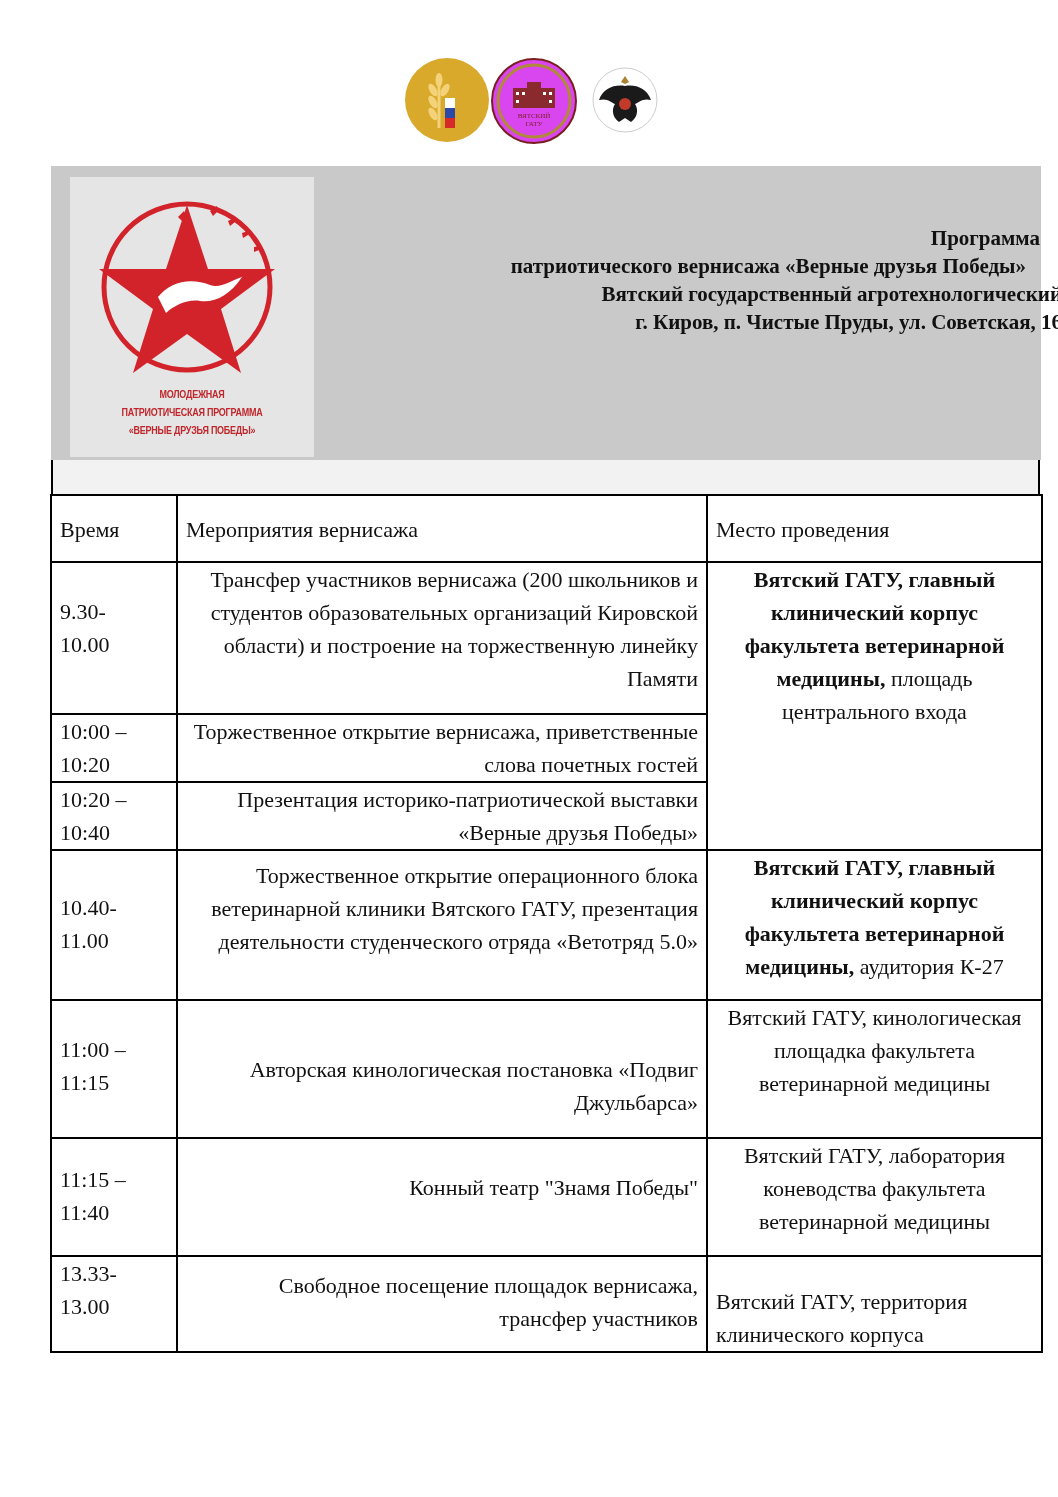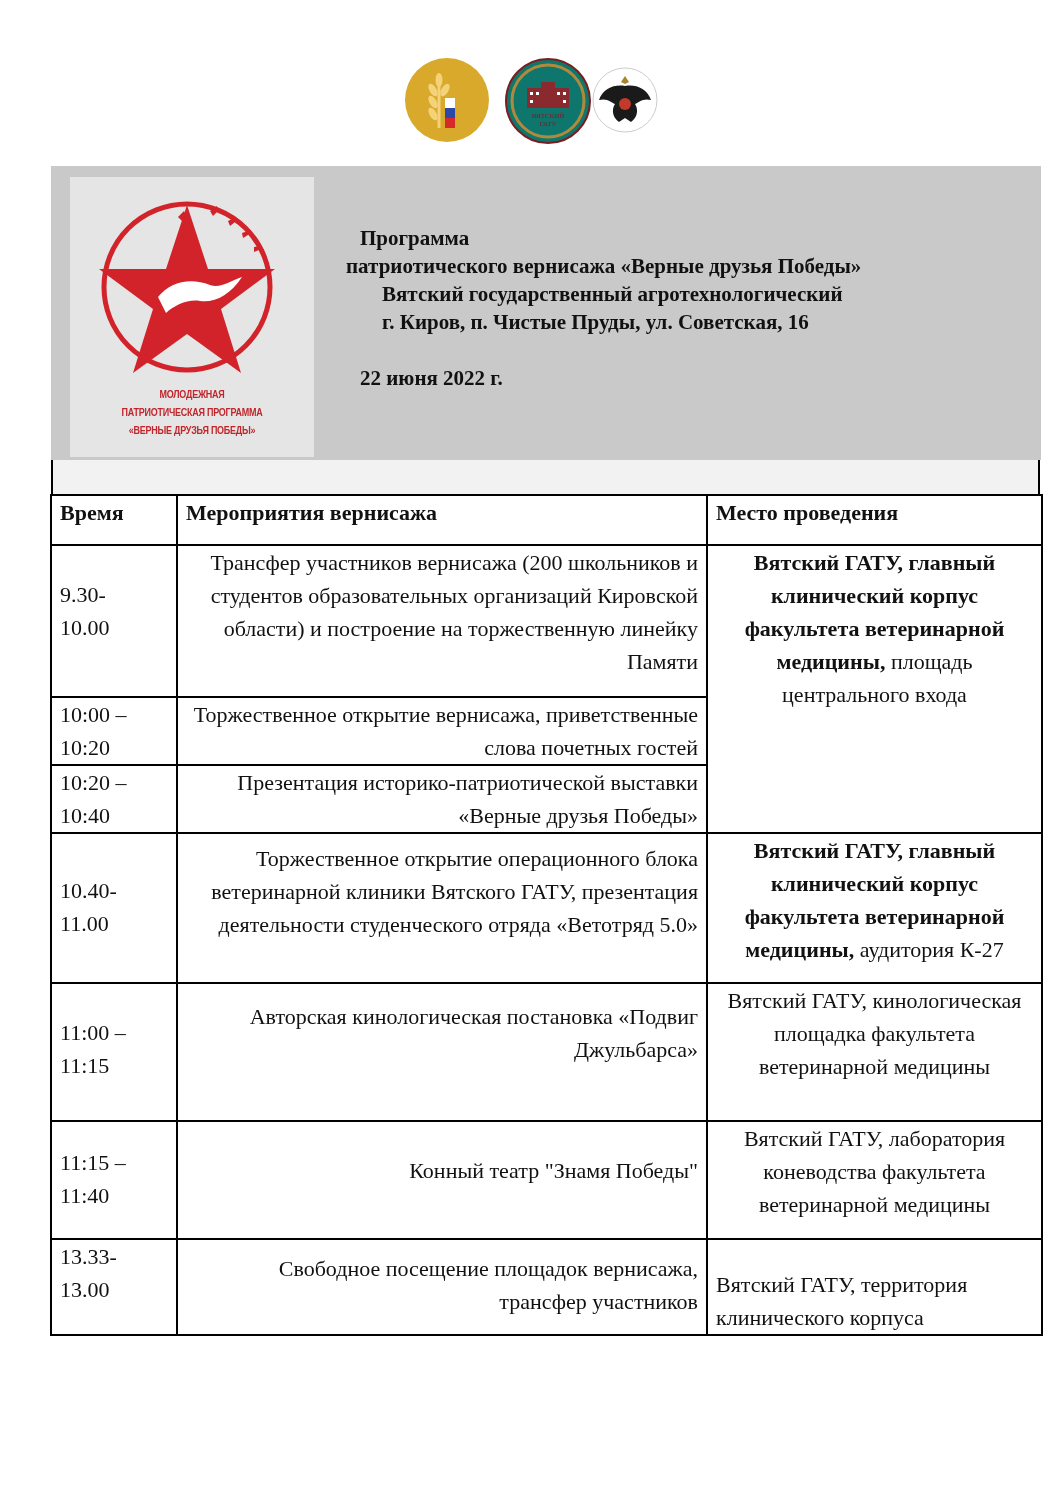--- a/index.html
+++ b/index.html
@@ -2,44 +2,44 @@
 <html><head>
 <meta charset="utf-8">
 <style>
   html, body { margin: 0; padding: 0; background: #ffffff; }
   body { width: 1058px; height: 1497px; position: relative; overflow: hidden;
          font-family: "Liberation Serif", "DejaVu Serif", serif; color: #111; }
 
   .logos { position: absolute; left: 405px; top: 58px; width: 262px; height: 88px; }
   .logo { position: absolute; top: 0; }
   .logo-agri { left: 0; width: 84px; height: 84px; border-radius: 50%; background: #d9a92c; }
-  .logo-gatu { left: 100px; width: 86px; height: 86px; border-radius: 50%; background: #0f766e;
+  .logo-gatu { left: 86px; width: 86px; height: 86px; border-radius: 50%; background: #d946ef;
                border: 2px solid #7a1e22; box-sizing: border-box; }
   .logo-eagle { left: 180px; width: 80px; height: 84px; }
 
   .header-band { position: absolute; left: 51px; top: 166px; width: 990px; height: 294px; background: #c9c9c9; }
   .header-logo { position: absolute; left: 70px; top: 177px; width: 244px; height: 280px; background: #e5e5e5; }
   .header-logo svg { position: absolute; left: 0; top: 0; }
   .logo-caption { position: absolute; left: 0; width: 244px; top: 208px; text-align: center;
                   font-family: "Liberation Sans", "DejaVu Sans", sans-serif; font-weight: bold;
                   font-size: 11.5px; line-height: 18px; color: #c0262b; letter-spacing: -0.3px;
                   transform: scaleX(0.78); }
 
-  .title-block { position: absolute; left: 360px; top: 224px; width: 680px; text-align: left;
+  .title-block { position: absolute; left: 360px; top: 224px; width: 680px; text-align: right;
                  font-weight: bold; font-size: 21px; line-height: 28px; color: #111; }
   .title-block div { white-space: nowrap; }
 
   .spacer-row { position: absolute; left: 51px; top: 460px; width: 989px; height: 34px; background: #f2f2f2;
                 border-left: 2px solid #000; border-right: 2px solid #000; box-sizing: border-box; }
 
   table.schedule { position: absolute; left: 50px; top: 494px; width: 991px; border-collapse: collapse;
                    table-layout: fixed; }
   table.schedule td, table.schedule th { border: 2px solid #000; vertical-align: top; padding: 0 8px;
                    font-size: 22px; line-height: 33px; }
-  table.schedule th { font-weight: bold; text-align: left; height: 48px; padding-top: 0; }
+  table.schedule th { font-weight: normal; text-align: left; height: 48px; padding-top: 17px; }
   th.c-events { text-align: center; }
   td.time { font-size: 22px; }
   td.event { text-align: right; }
   td.place { text-align: center; vertical-align: middle; }
   .b { font-weight: bold; text-align: center; }
 </style>
 </head>
 <body>
 
 <div class="logos">
@@ -106,21 +106,20 @@
     <div>«ВЕРНЫЕ ДРУЗЬЯ ПОБЕДЫ»</div>
   </div>
 </div>
 
 <div class="title-block">
   <div>Программа</div>
   <div style="transform:translateX(-14px)">патриотического вернисажа «Верные друзья Победы»</div>
   <div style="transform:translateX(22px)">Вятский государственный агротехнологический</div>
   <div style="transform:translateX(22px)">г. Киров, п. Чистые Пруды, ул. Советская, 16</div>
   <div style="height:28px"></div>
-  <div>22 июня 2022 г.</div>
 </div>
 
 <div class="spacer-row"></div>
 
 <table class="schedule">
   <colgroup>
     <col style="width:126px">
     <col style="width:530px">
     <col style="width:335px">
   </colgroup>
@@ -164,21 +163,21 @@
       <td class="event" style="padding-top:8px">Торжественное открытие операционного блока ветеринарной клиники Вятского ГАТУ, презентация деятельности студенческого отряда «Ветотряд 5.0»</td>
       <td class="place" style="vertical-align:top">
         <span class="b">Вятский ГАТУ, главный клинический корпус факультета ветеринарной медицины,</span><span> аудитория К-27</span>
       </td>
     </tr>
     <tr style="height:138px">
       <td class="time" style="padding-top:32px">
         <div>11:00 –</div>
         <div>11:15</div>
       </td>
-      <td class="event" style="padding-top:16px">Авторская кинологическая постановка «Подвиг Джульбарса»</td>
+      <td class="event" style="padding-top:52px">Авторская кинологическая постановка «Подвиг Джульбарса»</td>
       <td class="place" style="vertical-align:top">
         <span>Вятский ГАТУ, кинологическая площадка факультета ветеринарной медицины</span>
       </td>
     </tr>
     <tr style="height:118px">
       <td class="time" style="padding-top:24px">
         <div>11:15 –</div>
         <div>11:40</div>
       </td>
       <td class="event" style="padding-top:32px">Конный театр "Знамя Победы"</td>

